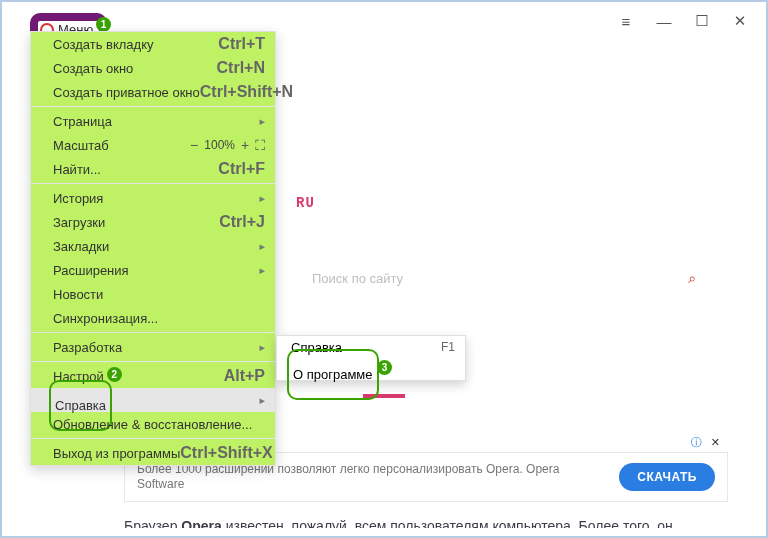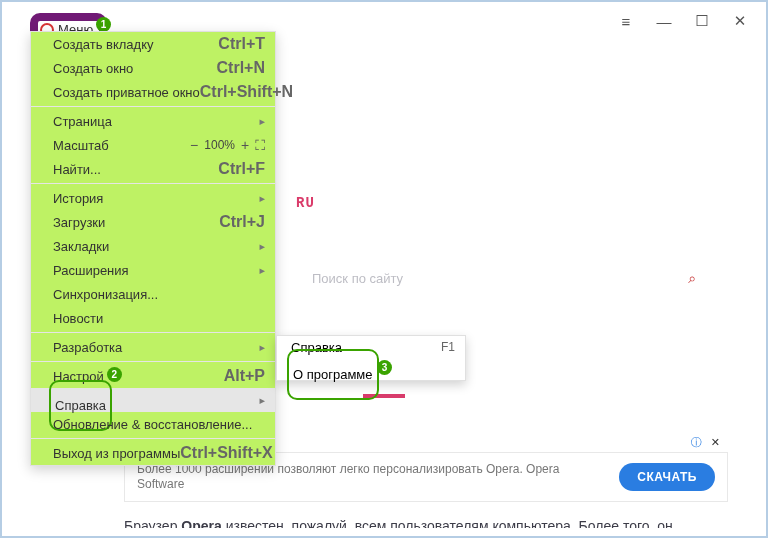--- a/index.html
+++ b/index.html
@@ -138,24 +138,24 @@
     </div>
     <div class="mi">
       <span class="lbl">Закладки</span>
       <span class="chev">▸</span>
     </div>
     <div class="mi">
       <span class="lbl">Расширения</span>
       <span class="chev">▸</span>
     </div>
     <div class="mi">
-      <span class="lbl">Синхронизация...</span>
+      <span class="lbl">Новости</span>
     </div>
     <div class="mi">
-      <span class="lbl">Новости</span>
+      <span class="lbl">Синхронизация...</span>
     </div>
     <div class="sep"></div>
     <div class="mi">
       <span class="lbl">Разработка</span>
       <span class="chev">▸</span>
     </div>
     <div class="sep"></div>
     <div class="mi" style="position:relative;">
       <span class="lbl" style="position:relative;">
         <span>Настрой</span>

